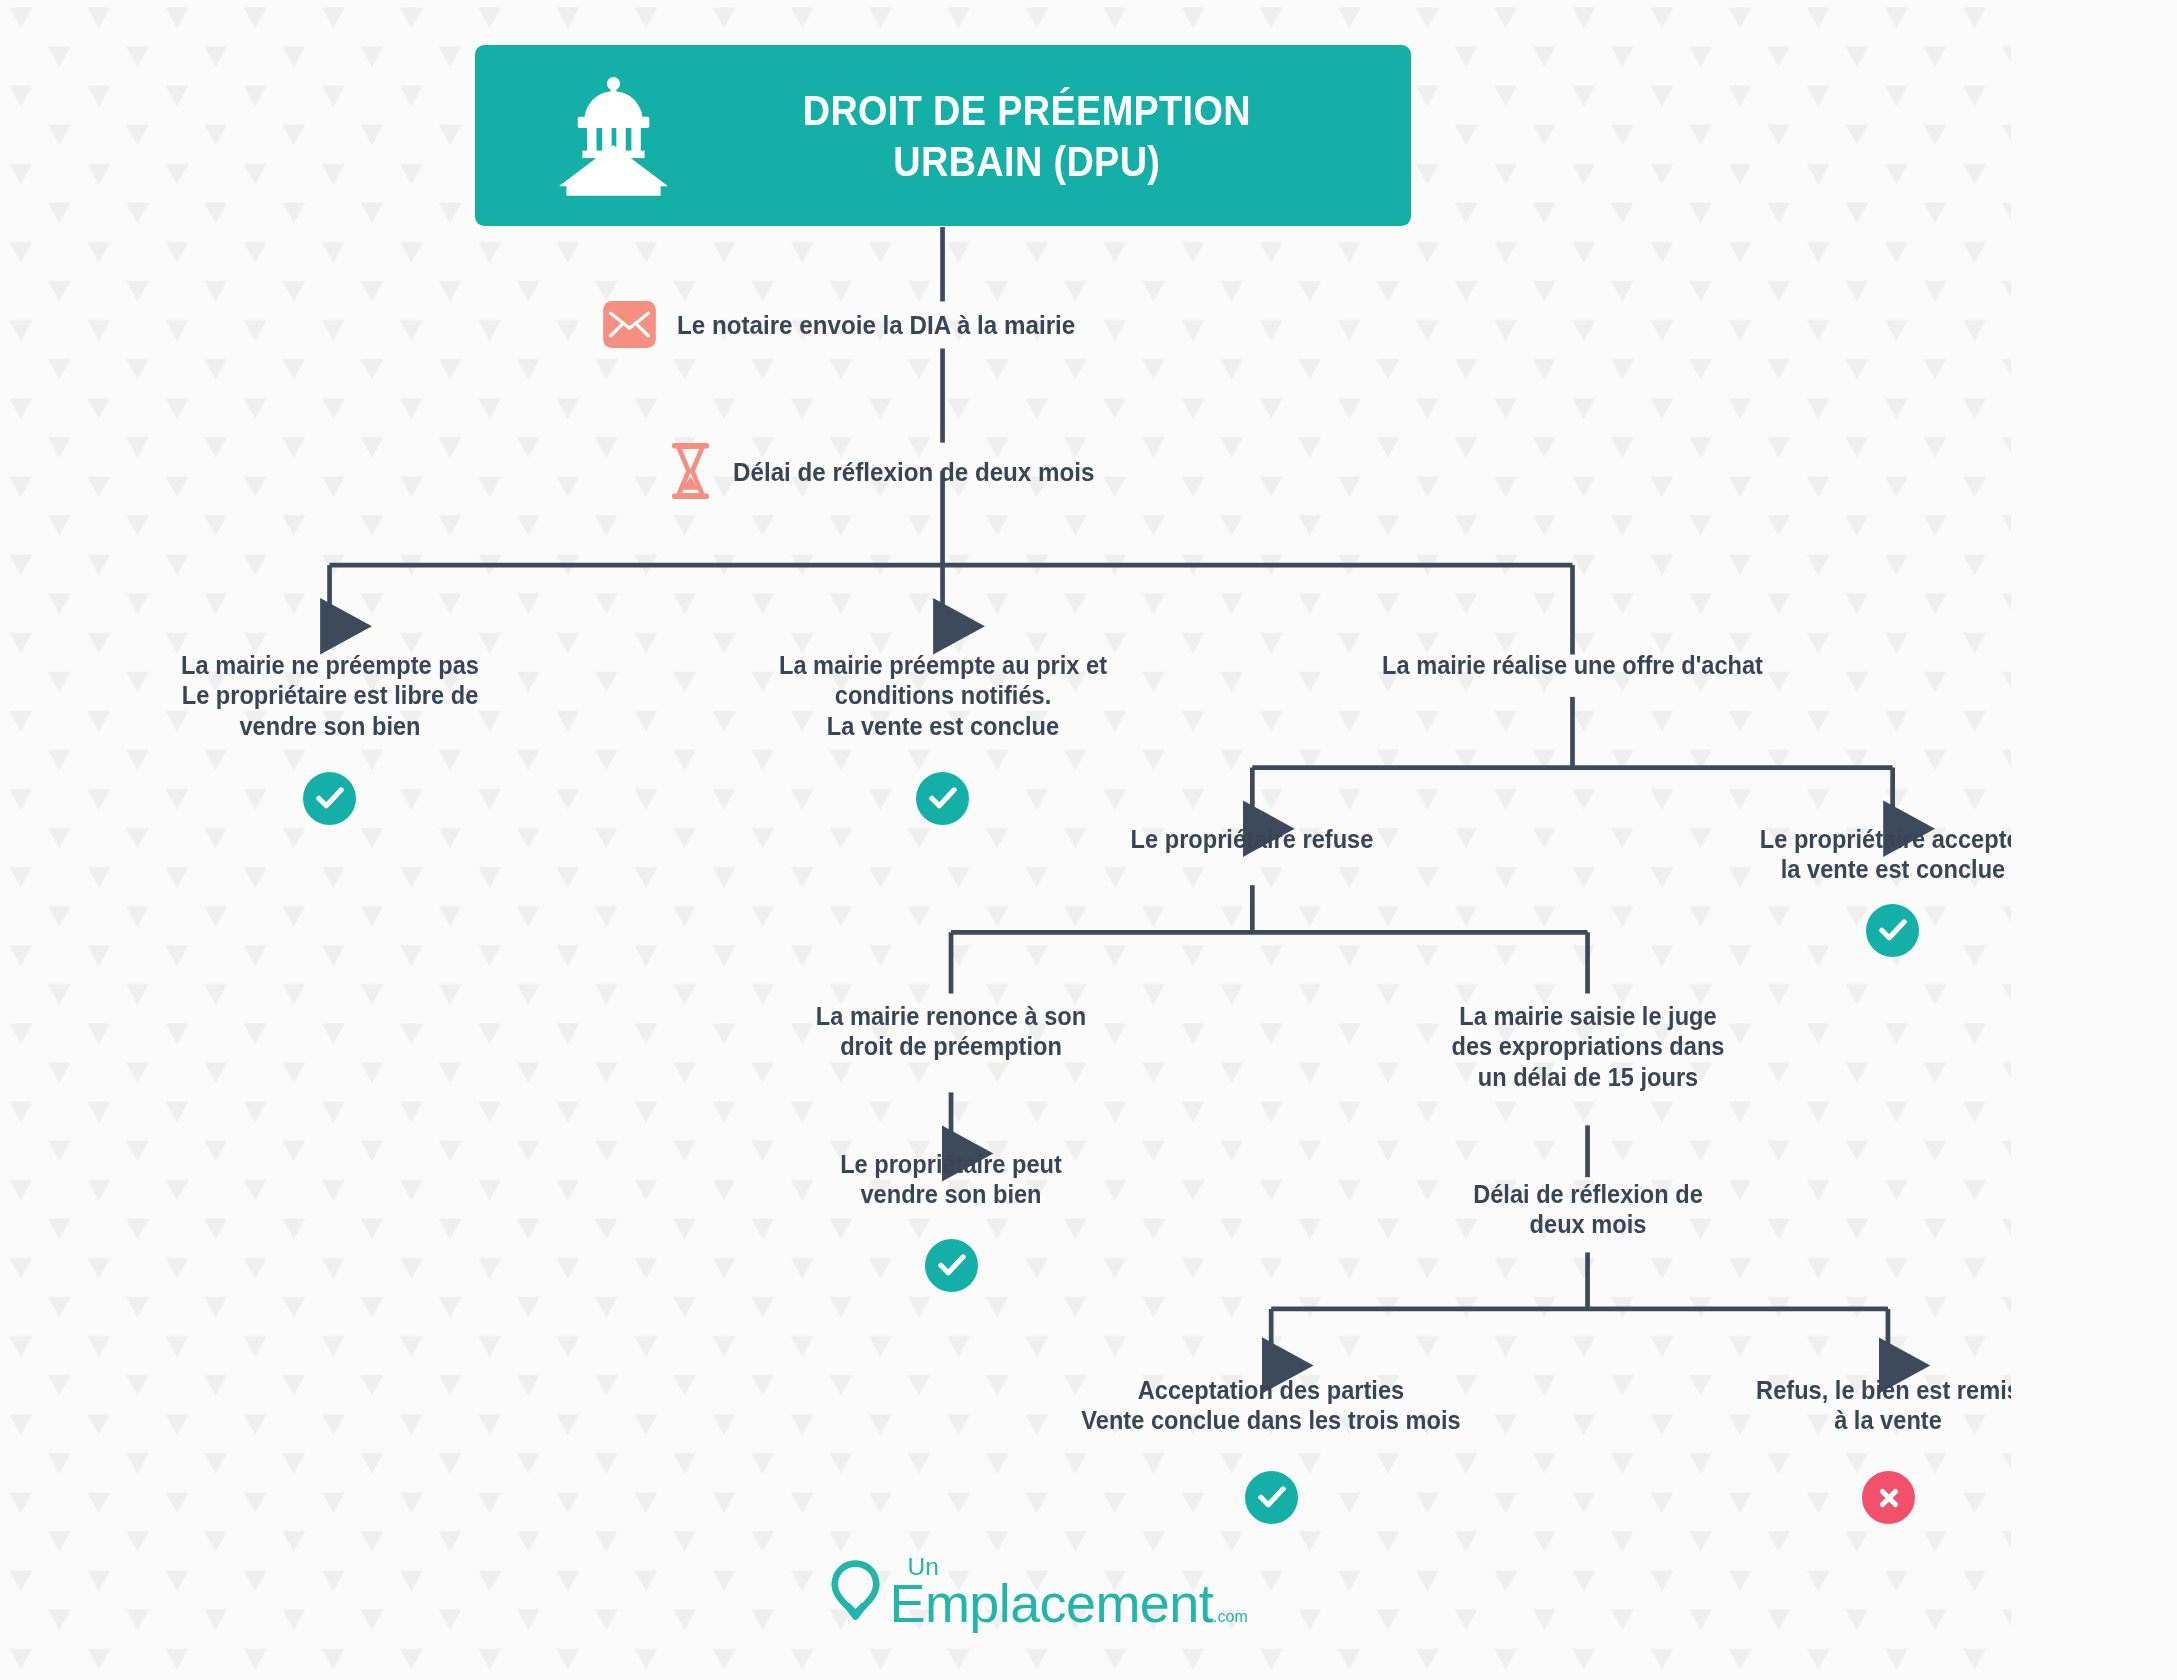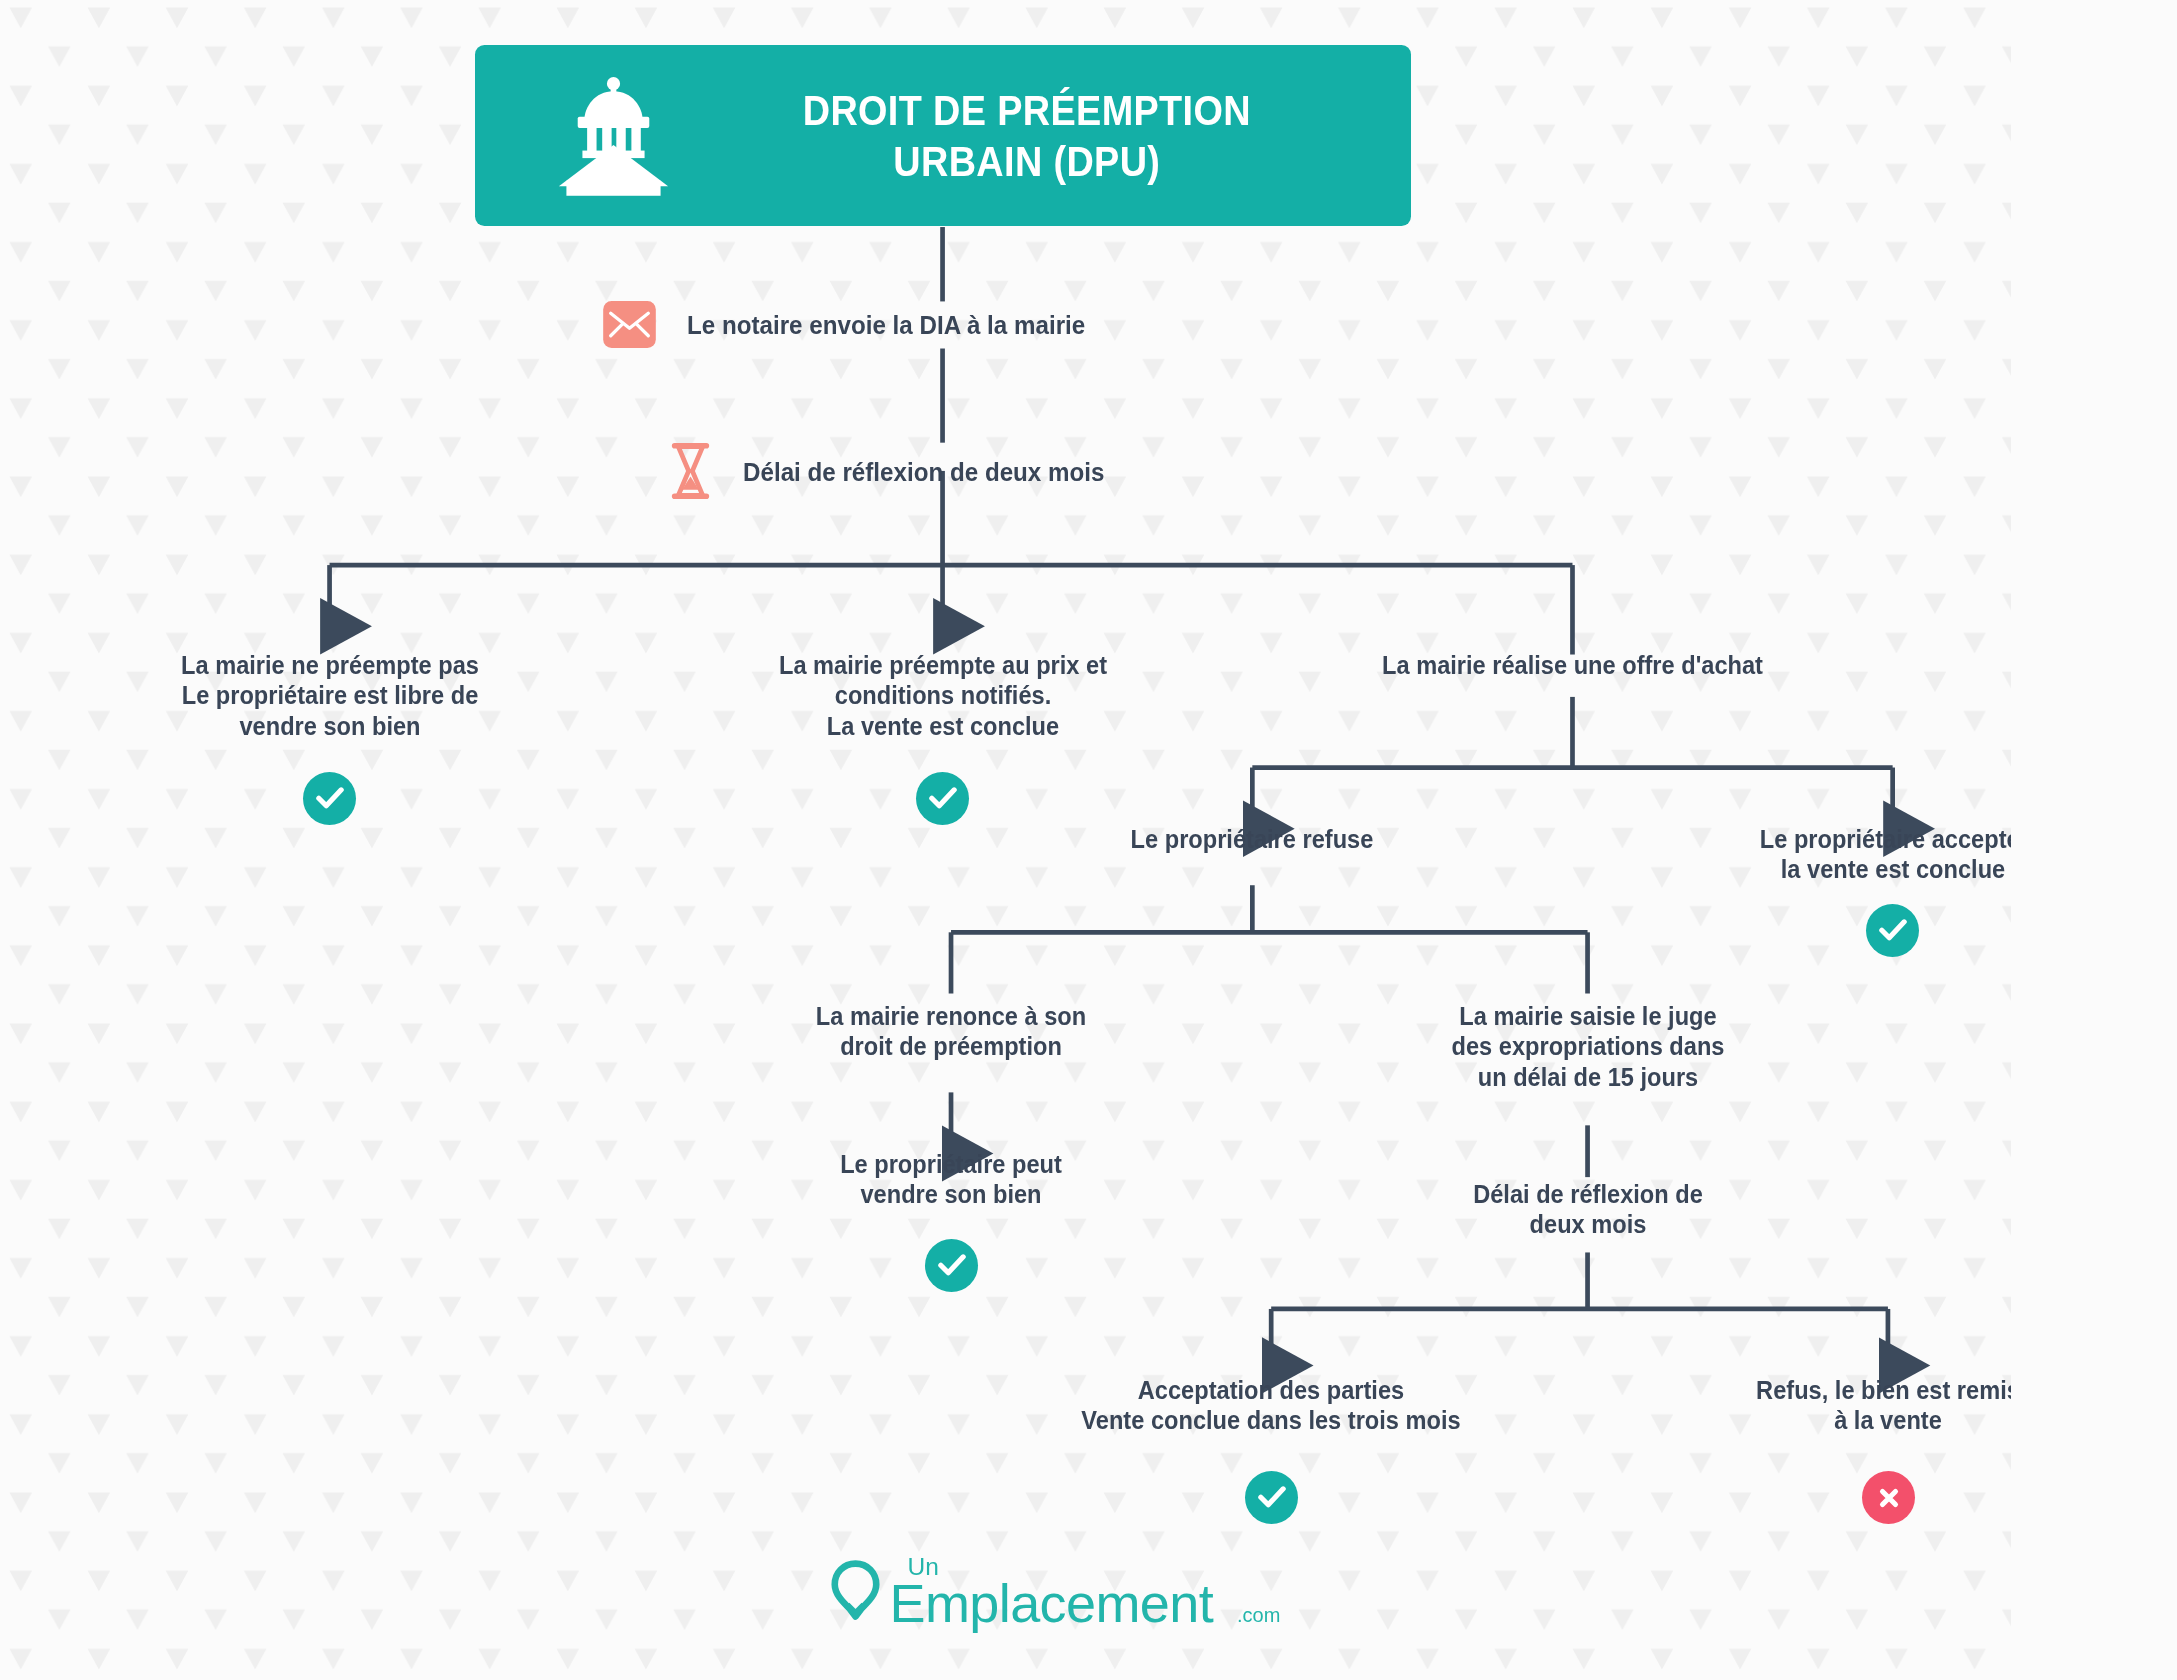--- a/index.html
+++ b/index.html
@@ -85,21 +85,21 @@
     transform-origin: center top;
   }
   .node.center { text-align: center; }
 
   
   .step-row {
     position: absolute;
     z-index: 3;
     display: flex;
     align-items: center;
-    gap: 31px;
+    gap: 21px;
   }
   .step-row .step-label {
     color: #394557;
     font-size: 26px;
     font-weight: 700;
     line-height: 1.2;
     white-space: nowrap;
     transform: scaleX(0.93);
     transform-origin: left center;
   }
@@ -141,23 +141,22 @@
   }
   #logo-main-row { display: flex; align-items: baseline; }
   #logo-main {
     color: #23B5AB;
     font-size: 54px;
     font-weight: 400;
     letter-spacing: -0.6px;
   }
   #logo-com {
     color: #23B5AB;
-    font-size: 20px;
+    font-size: 16px;
     font-weight: 400;
-    margin-left: 24px;
   }
 </style>
 </head>
 <body>
 
 <div id="canvas">
 
   <svg id="bg-pattern" width="2177" height="1681" viewBox="0 0 2312 1785">
     <defs>
       <pattern id="tri" width="83" height="83" patternUnits="userSpaceOnUse">

